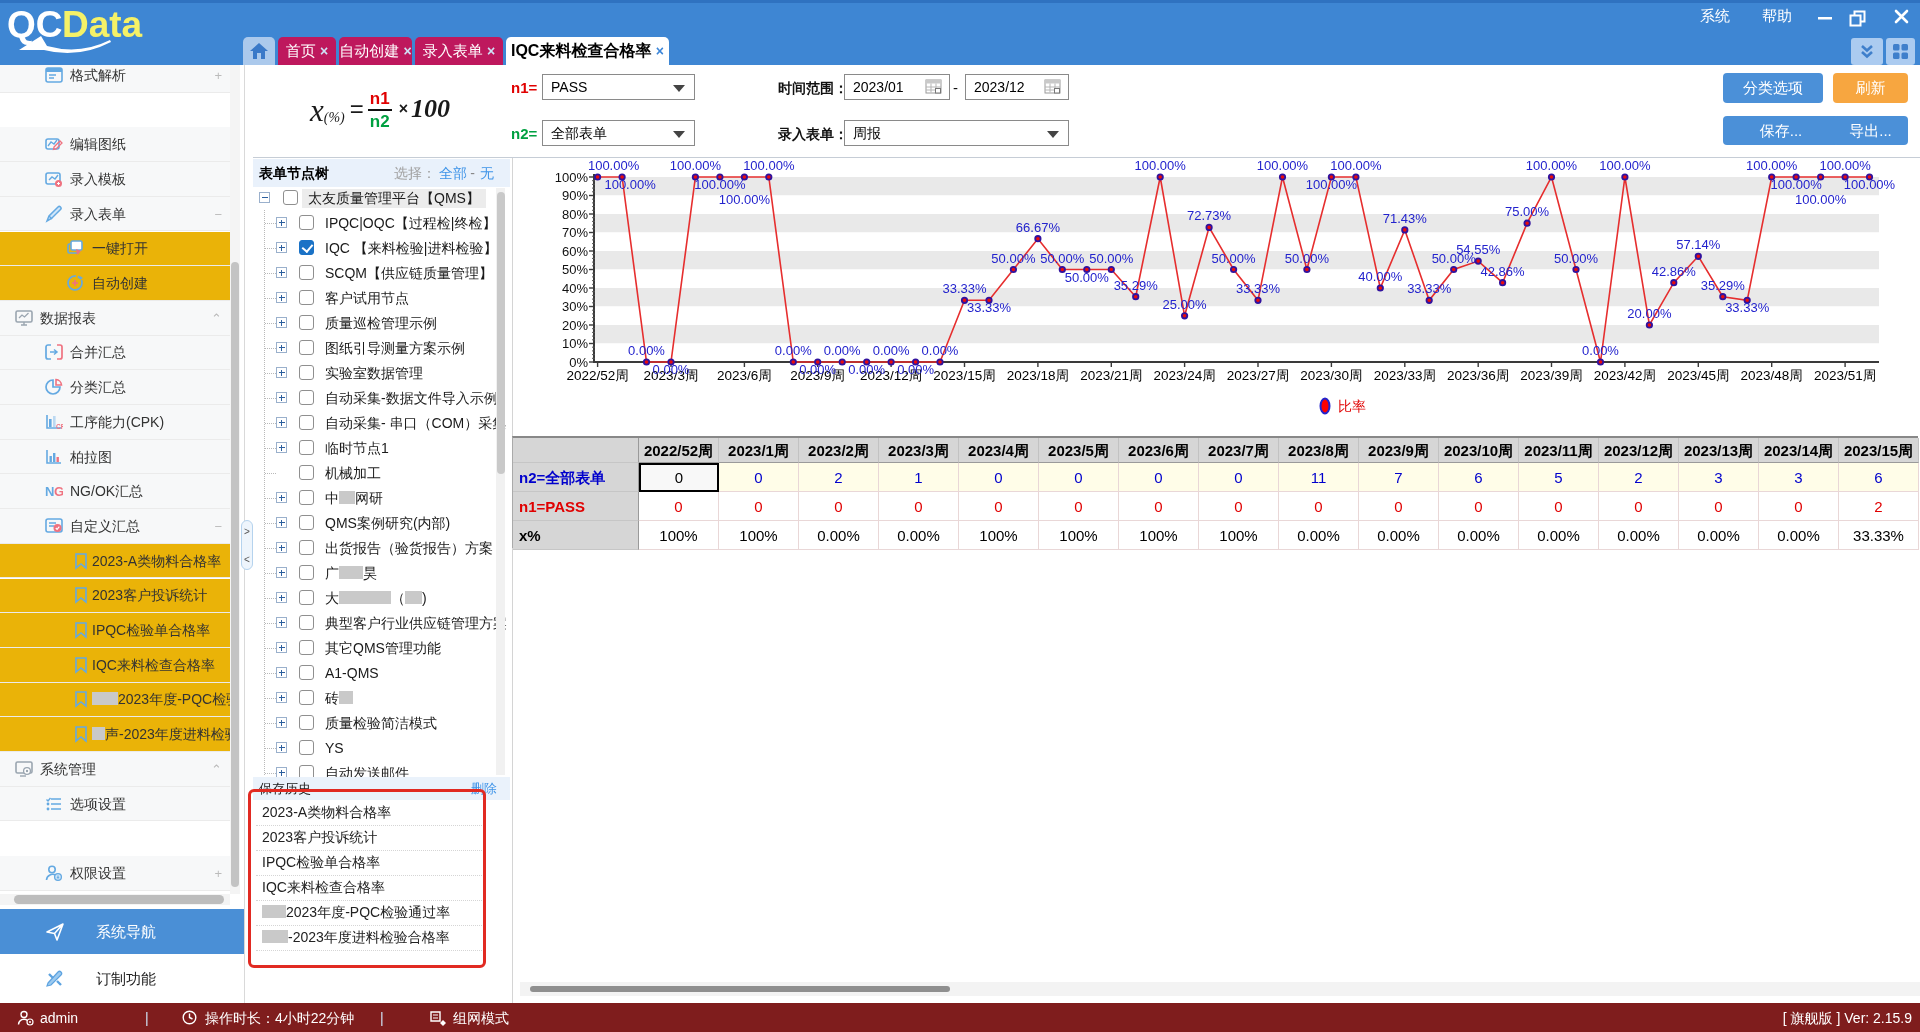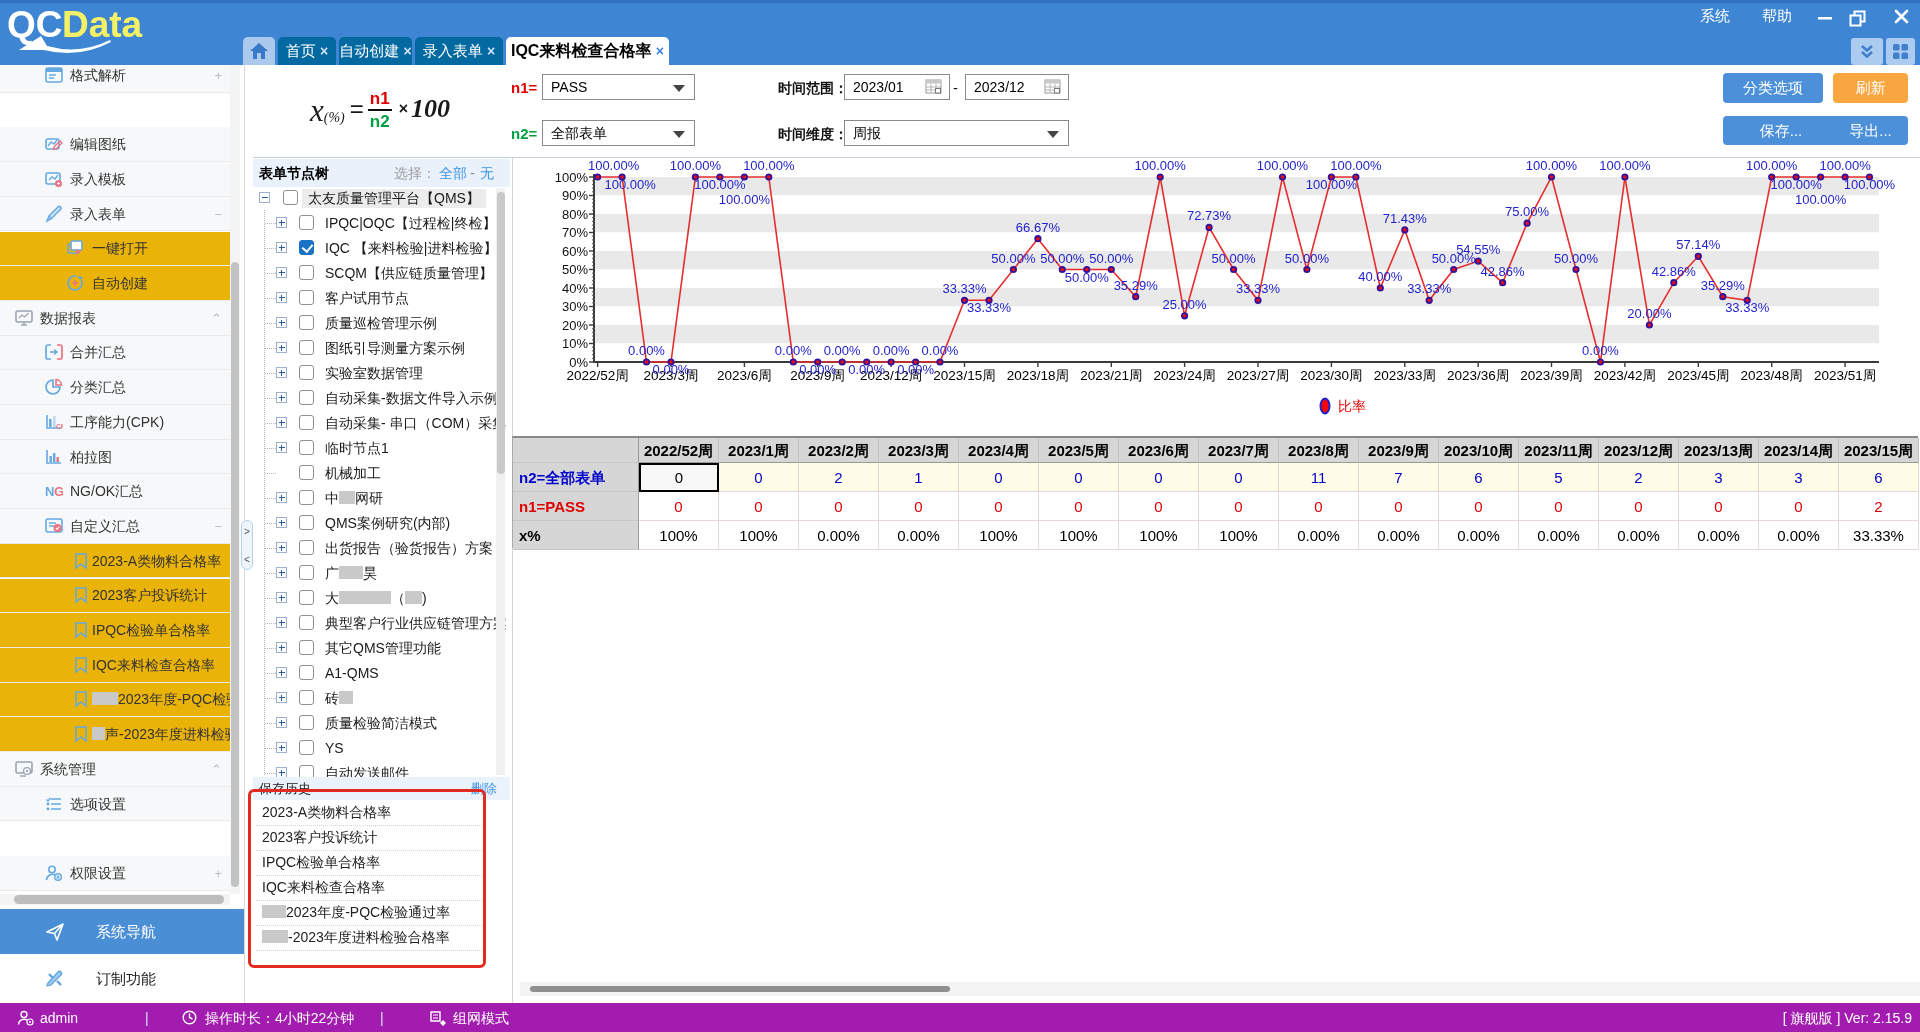--- a/index.html
+++ b/index.html
@@ -1,21 +1,21 @@
 <!DOCTYPE html>
 <html><head><meta charset="utf-8">
 <style>
 *{margin:0;padding:0;box-sizing:border-box}
 html,body{width:1920px;height:1032px;overflow:hidden;font-family:"Liberation Sans",sans-serif;background:#fff;position:relative}
 
 #header{position:absolute;left:0;top:0;width:1920px;height:65px;background:#3e86d3}
 #topstrip{position:absolute;left:0;top:0;width:1920px;height:3px;background:#2f72c0}
 #sysmenu{position:absolute;top:7px;right:0;color:#fff;font-size:15px}
 
-.tab{position:absolute;top:37px;height:28px;border-radius:5px 5px 0 0;background:#0369a1;color:#fff;font-size:15px;line-height:28px;text-align:center}
+.tab{position:absolute;top:37px;height:28px;border-radius:5px 5px 0 0;background:#be185d;color:#fff;font-size:15px;line-height:28px;text-align:center}
 .tab .x{color:#cfe2f6;font-weight:bold;font-size:14px}
 #tabactive{background:#fff;color:#000;font-size:16px;font-weight:bold}
 #tabactive .x{color:#3d86d8;font-weight:bold}
 
 #sidebar{position:absolute;left:0;top:65px;width:245px;height:938px;background:#fff;border-right:1px solid #d9d9d9;overflow:hidden}
 .mrow{position:absolute;left:0;width:230px;border-bottom:1px solid #ebebeb;background:#f7f8f9;color:#333;font-size:14px}
 .mrow.white{background:#eab308}
 .mrow .mic{position:absolute;top:50%;margin-top:-9px;width:18px;height:18px}
 .mrow .mtx{position:absolute;top:50%;margin-top:-9px;line-height:18px;white-space:nowrap}
 .exmark{position:absolute;right:8px;top:50%;margin-top:-7px;color:#bbb;font-size:13px}
@@ -70,21 +70,21 @@
 #mainhr{position:absolute;left:7px;top:92px;width:1667px;height:1px;background:#c6cdd6}
 
 #mh-sb{position:absolute;left:274px;top:917px;width:1400px;height:14px;background:#f3f3f3}
 #mh-sbt{position:absolute;left:10px;top:4px;width:420px;height:6px;border-radius:3px;background:#8f8f8f}
 
 #dtable{position:absolute;left:266px;top:371px;width:1406px;height:112px;border-top:2px solid #888;border-left:1px solid #aaa}
 #dtable .hc{background:#d6d6d6;font-weight:bold;font-size:15px;color:#000}
 .tcell{position:absolute;text-align:center;font-size:15px;line-height:1;display:flex;align-items:center;justify-content:center;border-right:1px solid #e9d7d7;border-bottom:1px solid #e9d7d7}
 .tlabcell{justify-content:flex-start;padding-left:6px;background:#d6d6d6;font-weight:bold;border-right:1px solid #9a9a9a;border-bottom:1px solid #c6c6c6}
 
-#statusbar{position:absolute;left:0;top:1003px;width:1920px;height:29px;background:#a21caf;color:#fff;font-size:14px}
+#statusbar{position:absolute;left:0;top:1003px;width:1920px;height:29px;background:#7f1d1d;color:#fff;font-size:14px}
 #statusbar .sic{position:absolute;top:7px}
 </style></head>
 <body>
 <div id="header">
   <div id="topstrip"></div>
   <svg style="position:absolute;left:0;top:0" width="210" height="62" viewBox="0 0 210 62">
 <text x="7" y="37" font-family="Liberation Sans" font-size="37" font-weight="bold" fill="#fff">QC</text>
 <text x="62" y="37" font-family="Liberation Sans" font-size="37" font-weight="bold" fill="#f5f167">Data</text>
 <path d="M19 50 L41 36 L47 46 Q80 55 110 40 L111 42 Q78 59 44 50 Z" fill="#fff"></path>
 </svg>
@@ -339,21 +339,21 @@
         <path d="M1 8 h15 M1 11 h15 M6 4.5 v9 M11 4.5 v9" stroke="#b5b5b5" stroke-width="1"></path>
         <rect x="10.5" y="9.5" width="5" height="4.5" fill="#fff" stroke="#777"></rect>
       </svg></div>
   <span class="lbl" style="left:707px;top:14px;color:#111">-</span>
   <div class="sel" style="left:719px;top:9px;width:104px">2023/12<svg class="cal" width="18" height="16" viewBox="0 0 18 16">
         <rect x="1" y="1" width="15" height="13" fill="#fff" stroke="#9a9a9a"></rect>
         <rect x="1" y="1" width="15" height="3.5" fill="#c9c9c9"></rect>
         <path d="M1 8 h15 M1 11 h15 M6 4.5 v9 M11 4.5 v9" stroke="#b5b5b5" stroke-width="1"></path>
         <rect x="10.5" y="9.5" width="5" height="4.5" fill="#fff" stroke="#777"></rect>
       </svg></div>
-  <span class="lbl" style="left:532px;top:61px;font-weight:bold;color:#111;font-size:14px">时间维度：</span>
+  <span class="lbl" style="left:532px;top:61px;font-weight:bold;color:#111;font-size:14px">录入表单：</span>
   <div class="sel" style="left:598px;top:55px;width:225px">周报<span class="arr"></span></div>
   <div class="btn" style="left:1477px;top:8px;width:100px;height:30px;line-height:30px">分类选项</div>
   <div class="btn" style="left:1587px;top:8px;width:75px;height:30px;line-height:30px;background:#f7a640">刷新</div>
   <div class="btn" style="left:1477px;top:51px;width:116px;height:29px;line-height:29px">保存...</div>
   <div class="btn" style="left:1587px;top:51px;width:75px;height:29px;line-height:29px">导出...</div>
   <div id="mainhr"></div>
   <div id="vline"></div>
   <div id="treepanel">
     <div id="treehead"><b style="margin-left:6px">表单节点树</b><span style="position:absolute;right:74px;color:#a0a0a0">选择：</span><span style="position:absolute;right:43px;color:#3f94e8">全部</span><span style="position:absolute;right:35px;color:#888">-</span><span style="position:absolute;right:16px;color:#3f94e8">无</span></div>
     <div style="position:absolute;left:11px;top:52px;width:1px;height:565px;border-left:1px dotted #b9b9b9"></div>

